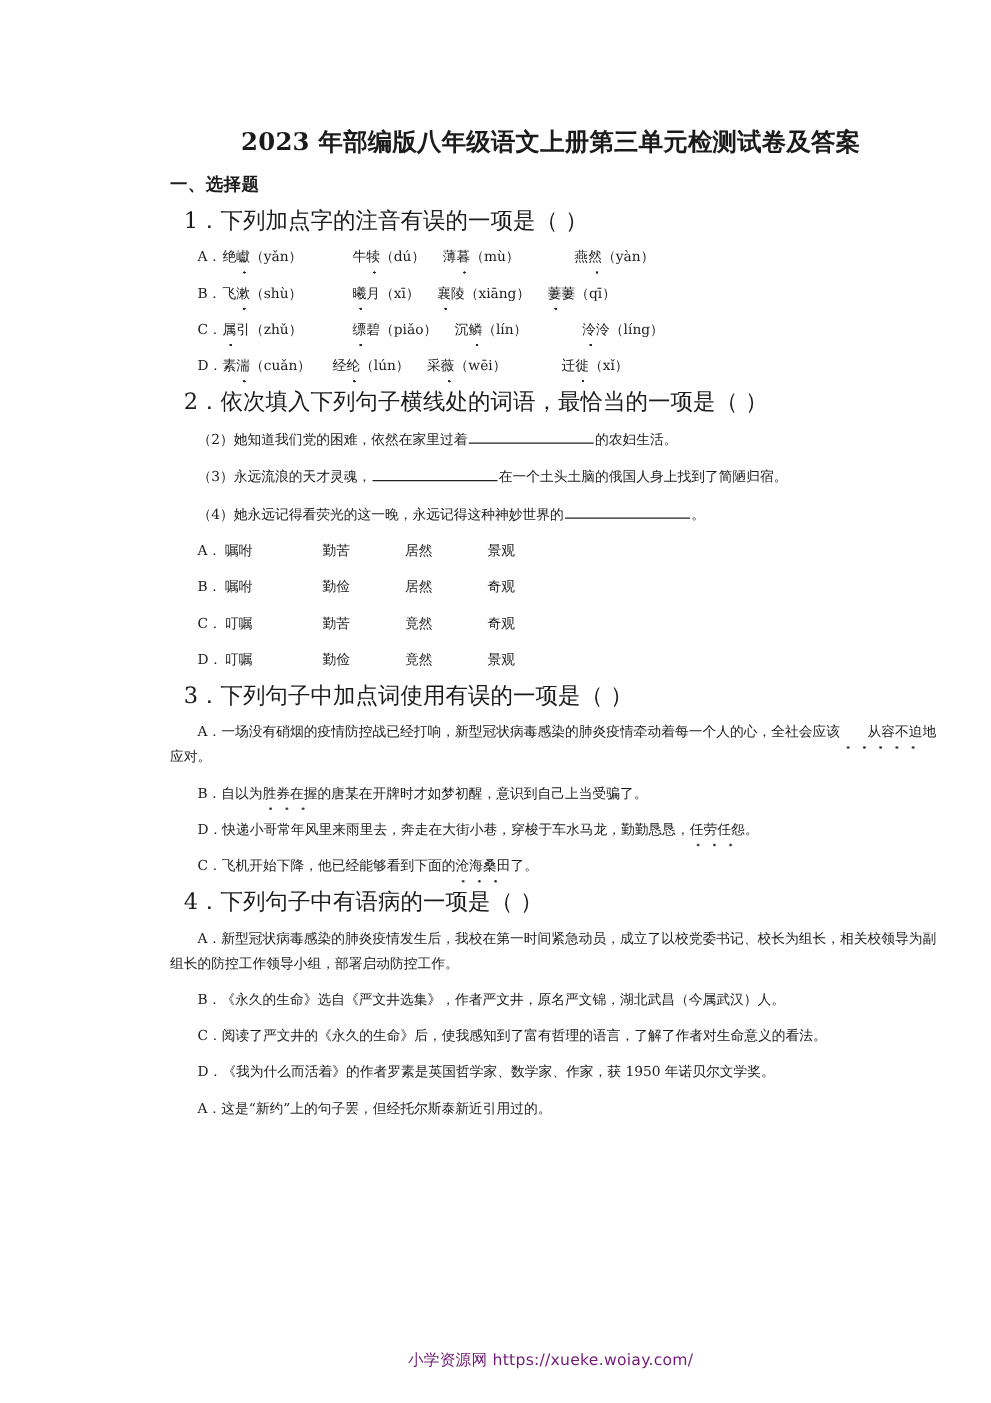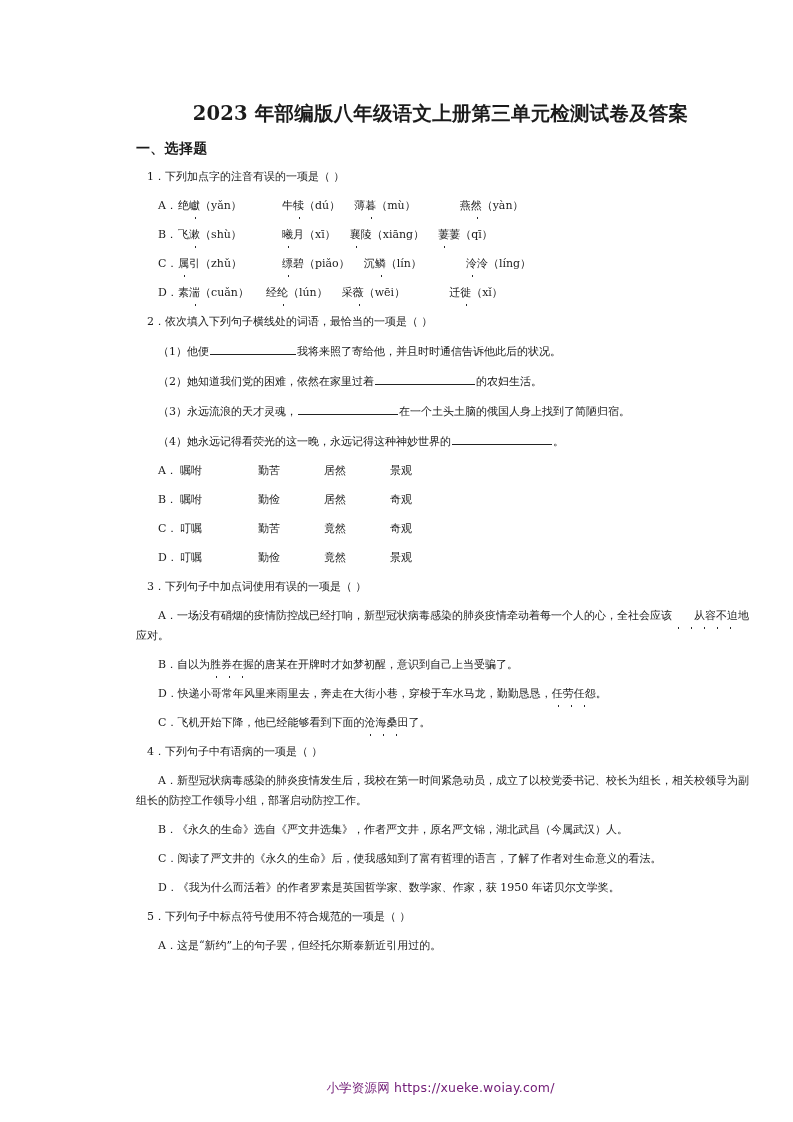--- a/index.html
+++ b/index.html
@@ -44,21 +44,21 @@
     width: 620px;
   }
   .section-head {
     font-size: 14px;
     font-weight: bold;
     line-height: 20px;
     margin: 0 0 6px 0;
     letter-spacing: 0.3px;
   }
   .q-stem {
-    font-size: 11px;
+    font-size: 18px;
     line-height: 20px;
     margin: 9px 0 0 0;
     padding-left: 11px;
     text-indent: 0;
   }
   .opt {
     font-size: 11px;
     line-height: 20px;
     margin: 9px 0 0 0;
     padding-left: 22px;
@@ -137,21 +137,20 @@
     <div class="opt optrow">
       <span class="cell" style="width:20px">C．</span><span class="cell c1"><span class="dotted">属</span><span>引（zhǔ）</span></span><span class="colgap-a"></span><span class="cell"><span class="dotted">缥</span><span>碧（piǎo）</span></span><span class="colgap-b"></span><span class="cell"><span>沉</span><span class="dotted">鳞</span><span>（lín）</span></span><span class="colgap-c"></span><span class="cell"><span class="dotted">泠</span><span>泠（líng）</span></span>
     </div>
 
     <div class="opt optrow">
       <span class="cell" style="width:20px">D．</span><span class="cell c1"><span>素</span><span class="dotted">湍</span><span>（cuǎn）</span></span><span class="colgap-b"></span><span class="cell"><span>经</span><span class="dotted">纶</span><span>（lún）</span></span><span class="colgap-b"></span><span class="cell"><span>采</span><span class="dotted">薇</span><span>（wēi）</span></span><span class="colgap-c"></span><span class="cell"><span>迁</span><span class="dotted">徙</span><span>（xǐ）</span></span>
     </div>
 
     <div class="q-stem">2．依次填入下列句子横线处的词语，最恰当的一项是（          ）</div>
 
-    <div class="opt"><span>（1）他便</span><span class="blankline b-md"></span><span>我将来照了寄给他，并且时时通信告诉他此后的状况。</span></div>
 
     <div class="opt"><span>（2）她知道我们党的困难，依然在家里过着</span><span class="blankline b-lg"></span><span>的农妇生活。</span></div>
 
     <div class="opt"><span>（3）永远流浪的天才灵魂，</span><span class="blankline b-lg"></span><span>在一个土头土脑的俄国人身上找到了简陋归宿。</span></div>
 
     <div class="opt"><span>（4）她永远记得看荧光的这一晚，永远记得这种神妙世界的</span><span class="blankline b-lg"></span><span>。</span></div>
 
     <div class="opt optrow"><span class="cell" style="width:22px">A．</span><span class="cell c2">嘱咐</span><span class="cell c3">勤苦</span><span class="cell c3">居然</span><span class="cell">景观</span></div>
 
     <div class="opt optrow"><span class="cell" style="width:22px">B．</span><span class="cell c2">嘱咐</span><span class="cell c3">勤俭</span><span class="cell c3">居然</span><span class="cell">奇观</span></div>
@@ -173,21 +172,20 @@
     <div class="q-stem">4．下列句子中有语病的一项是（          ）</div>
 
     <div class="opt longwrap"><span>A．</span><span>新型冠状病毒感染的肺炎疫情发生后，我校在第一时间紧急动员，成立了以校党委书记、校长为组长，相关校领导为副组长的防控工作领导小组，部署启动防控工作。</span></div>
 
     <div class="opt"><span>B．</span><span>《永久的生命》选自《严文井选集》，作者严文井，原名严文锦，湖北武昌（今属武汉）人。</span></div>
 
     <div class="opt"><span>C．</span><span>阅读了严文井的《永久的生命》后，使我感知到了富有哲理的语言，了解了作者对生命意义的看法。</span></div>
 
     <div class="opt"><span>D．</span><span>《我为什么而活着》的作者罗素是英国哲学家、数学家、作家，获 1950 年诺贝尔文学奖。</span></div>
 
-    <div class="q-stem">5．下列句子中标点符号使用不符合规范的一项是（          ）</div>
 
     <div class="opt"><span>A．</span><span>这是“新约”上的句子罢，但经托尔斯泰新近引用过的。</span></div>
 
   </div>
 
   <div class="footer">小学资源网 https://xueke.woiay.com/</div>
 
 </div>
 
 </body></html>

